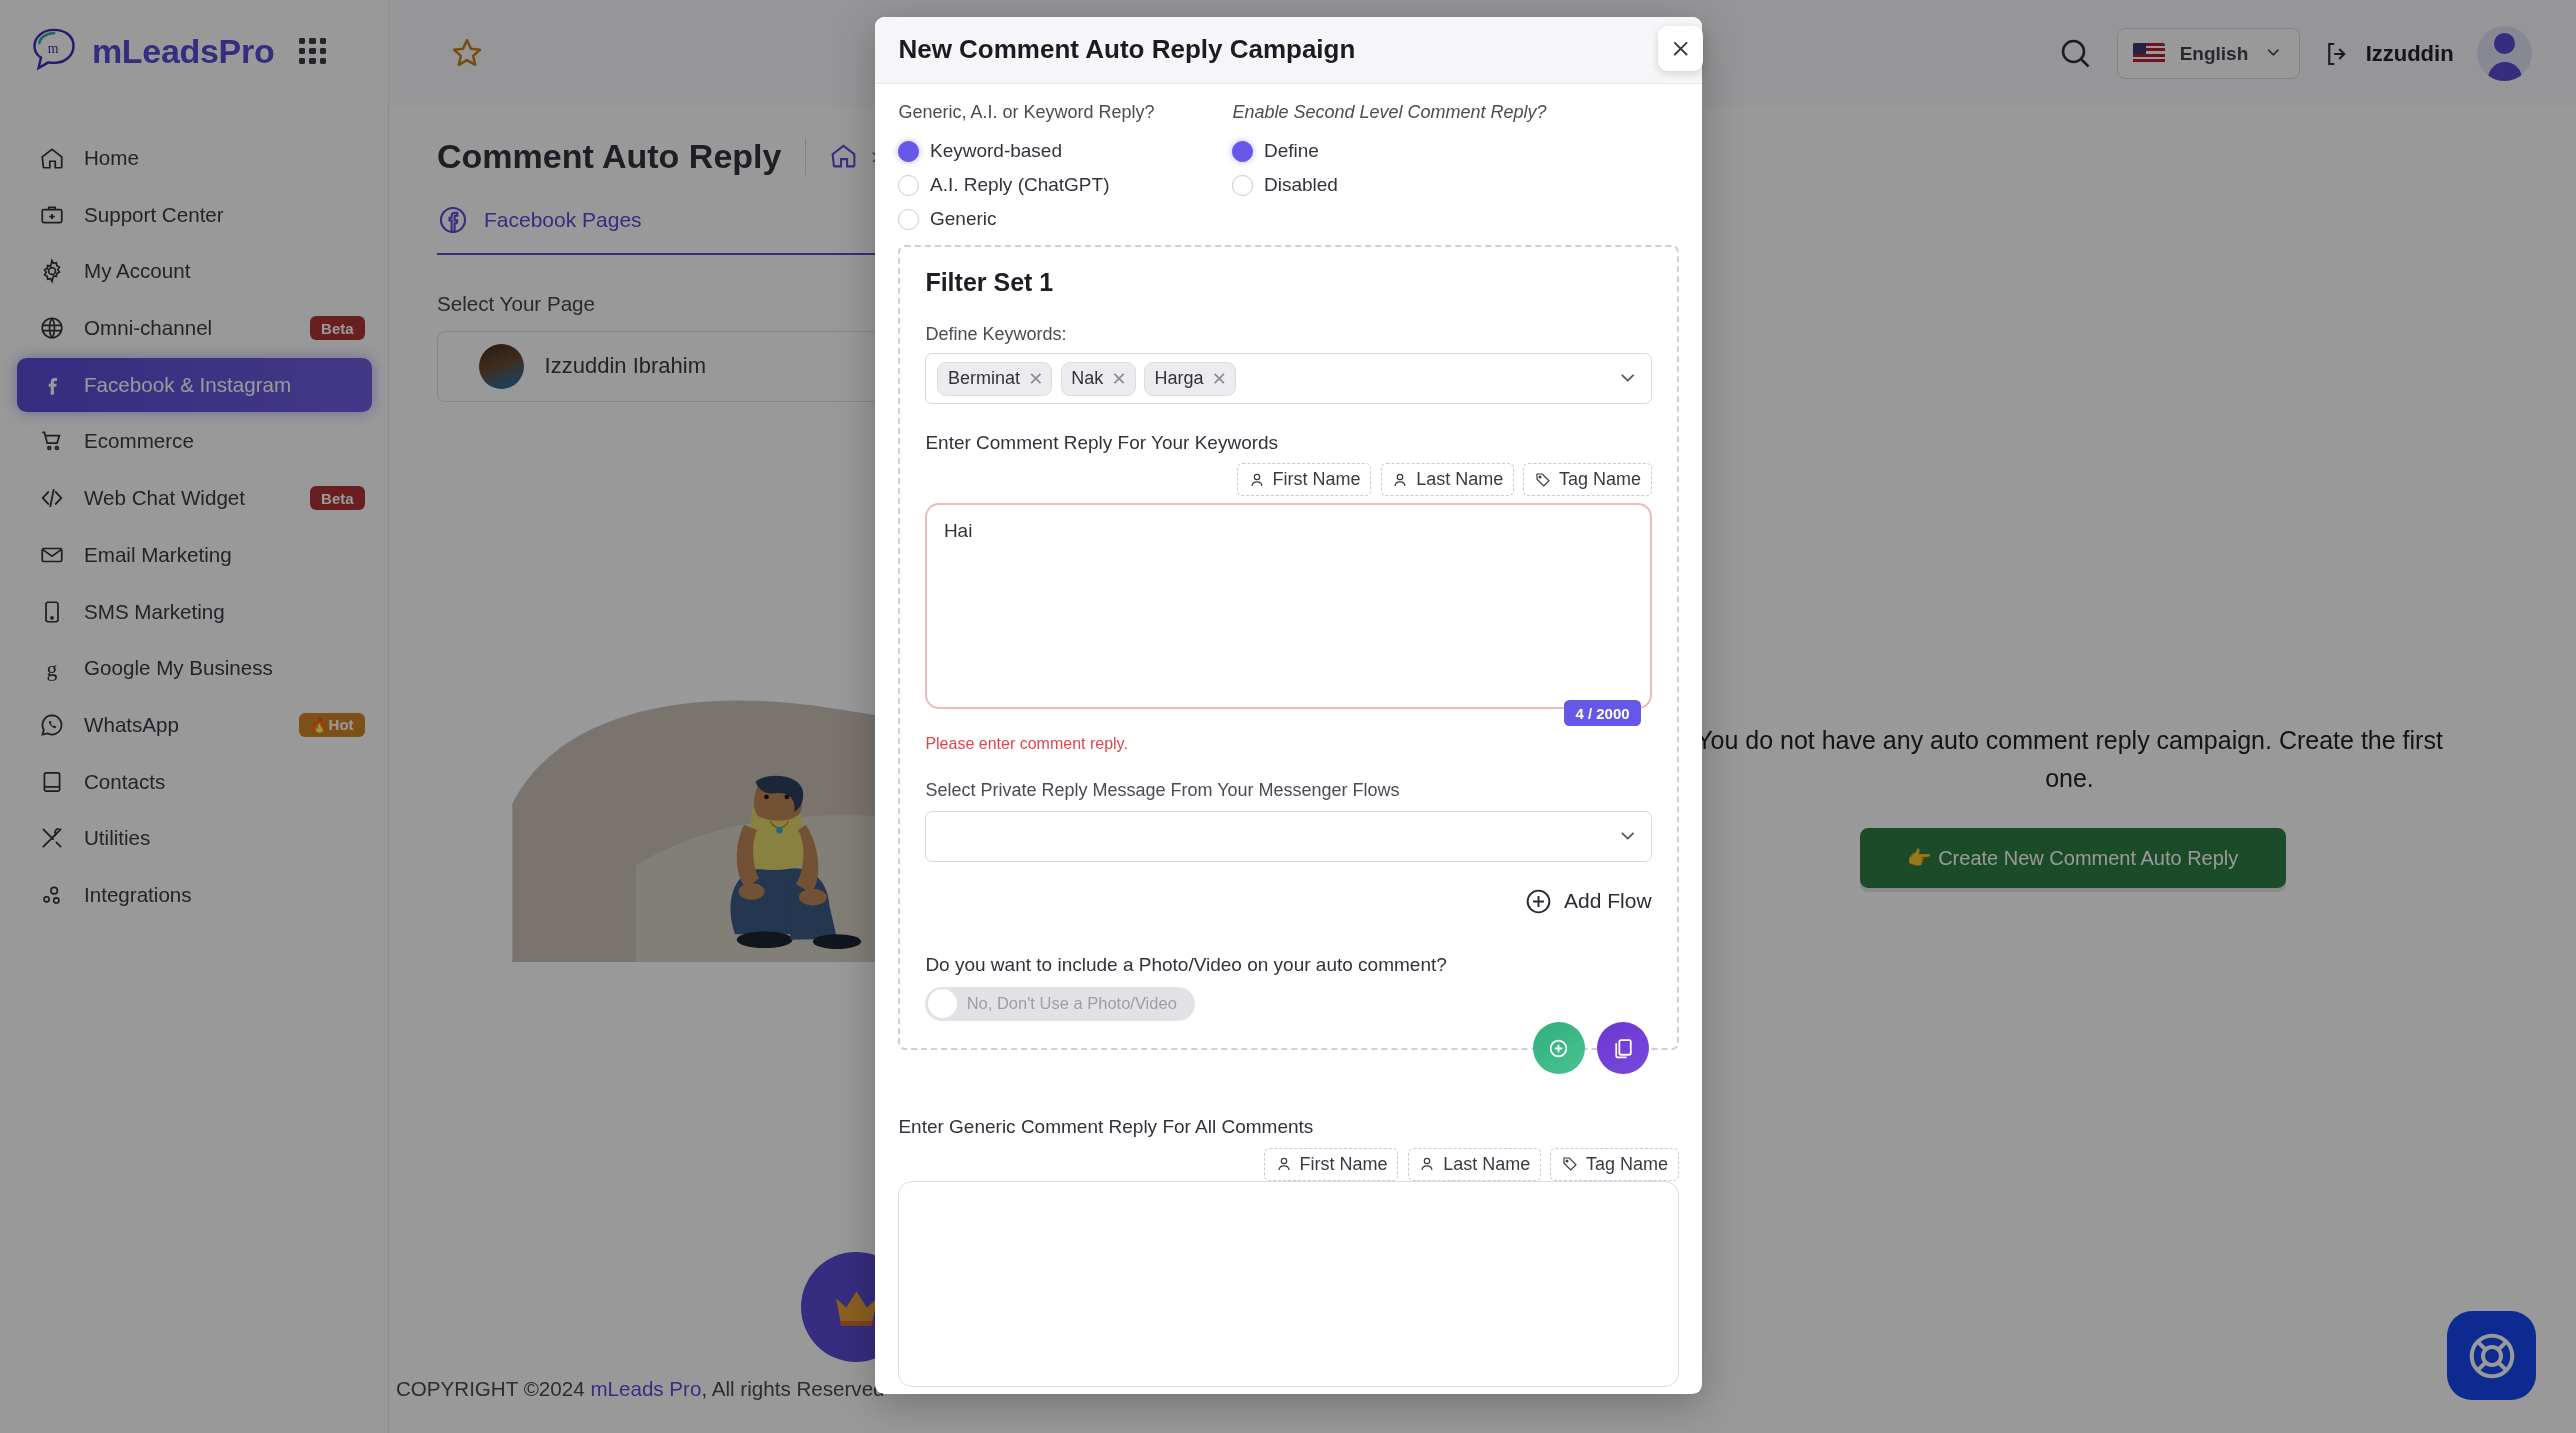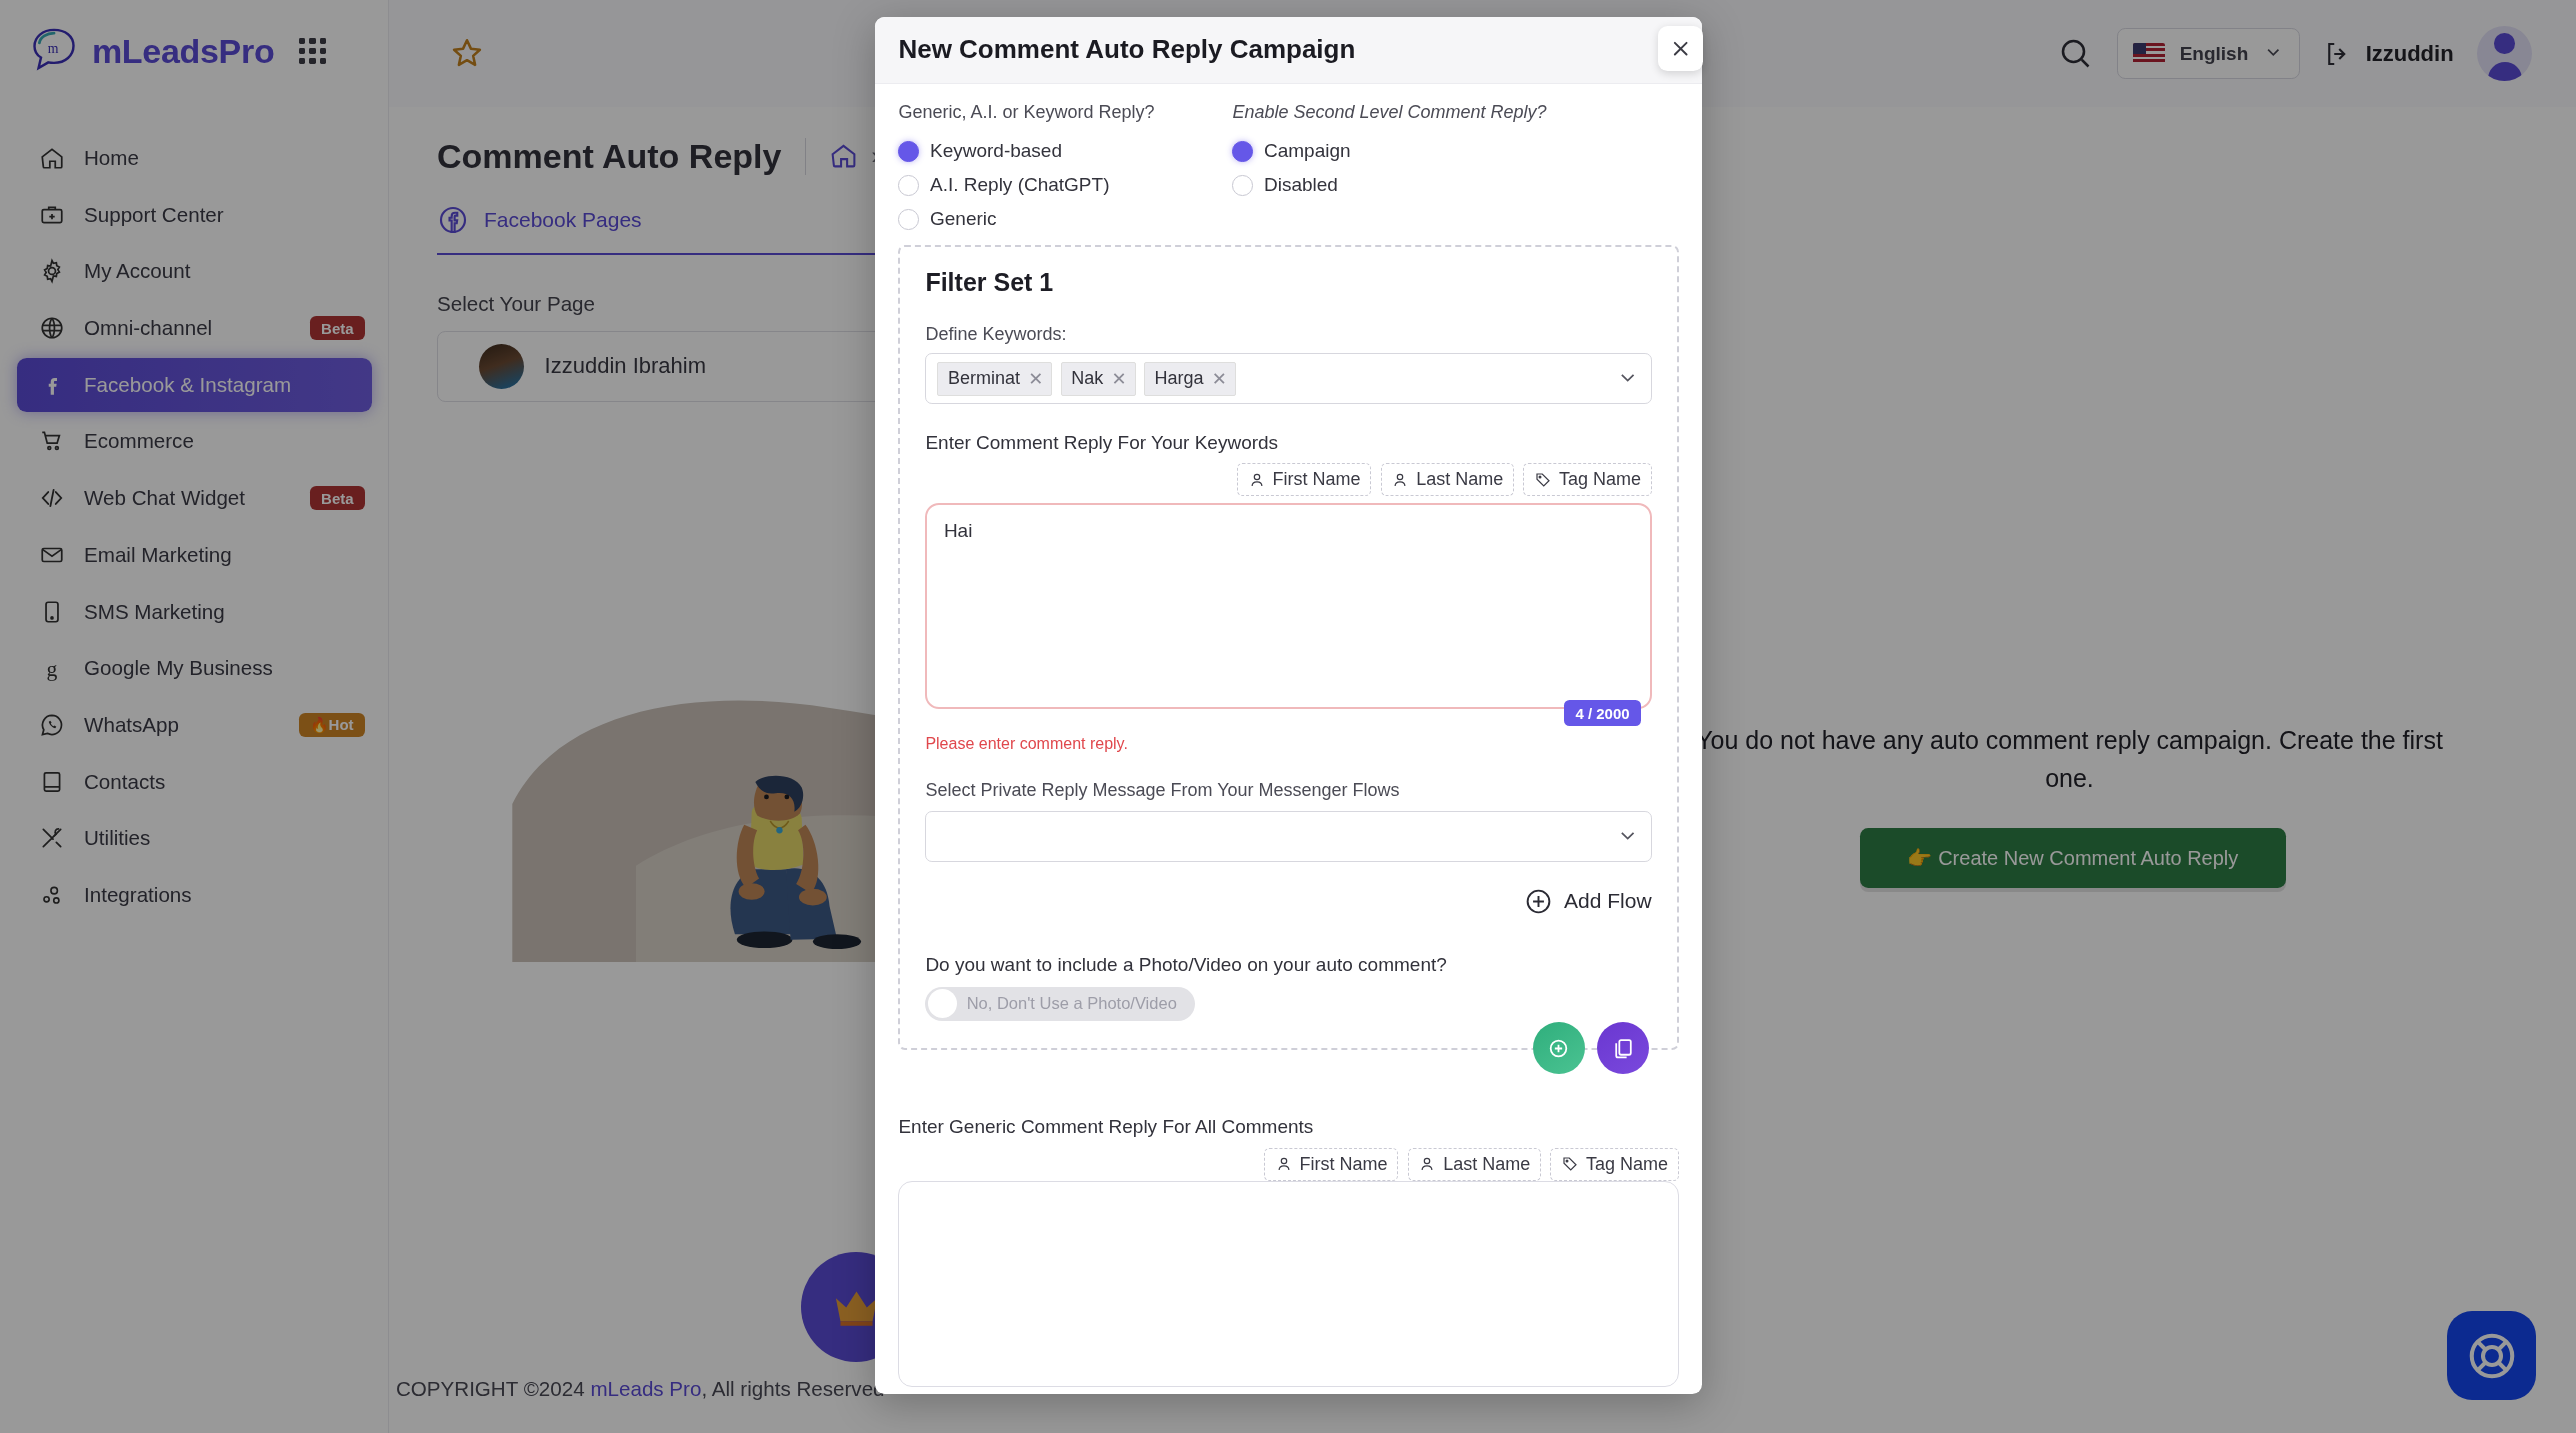--- a/index.html
+++ b/index.html
@@ -172,21 +172,21 @@
     padding: 20.6px 25px 27.5px 25px; position: relative;
   }
   .fs-title { font-size: 25px; font-weight: 700; color: #1d1d25; }
   .fld-label { font-size: 18px; color: #4b4b55; margin-top: 27.5px; }
   .kw-select {
     margin-top: 8.2px; height: 51px; border: 0.7px solid #d7d7de; border-radius: 6.9px;
     display: flex; align-items: center; padding: 0 11px; gap: 8.2px; background: #fff;
   }
   .chip {
     display: inline-flex; align-items: center; gap: 8.2px; background: #ececf0;
-    border: 0.7px solid #dededd; border-radius: 2px; height: 34px; padding: 0 8.2px 0 9.6px;
+    border: 0.7px solid #dededd; border-radius: 9px; height: 34px; padding: 0 8.2px 0 9.6px;
     font-size: 18px; color: #32323b;
   }
   .chip-x { font-size: 18px; color: #8c8c97; cursor: pointer; line-height: 1; }
   .kw-chev { margin-left: auto; }
   .kw-chev svg { width: 23.4px; height: 23.4px; }
 
   .lbl-reply { font-size: 19px; color: #32323b; margin-top: 27.5px; }
   .token-row { display: flex; justify-content: flex-end; gap: 9.6px; margin-top: 9.6px; }
   .token {
     display: inline-flex; align-items: center; gap: 6.9px; border: 1.4px dashed #c9c9d3;
@@ -547,21 +547,21 @@
           <label class="radio-row">
             <span class="radio"></span>
             <span class="radio-text">Generic</span>
           </label>
         </div>
 
         <div class="radio-col right">
           <div class="rc-label italic">Enable Second Level Comment Reply?</div>
           <label class="radio-row">
             <span class="radio sel"></span>
-            <span class="radio-text">Campaign</span>
+            <span class="radio-text">Define</span>
           </label>
           <label class="radio-row">
             <span class="radio"></span>
             <span class="radio-text">Disabled</span>
           </label>
         </div>
       </div>
 
       
       <div class="filter-set">

